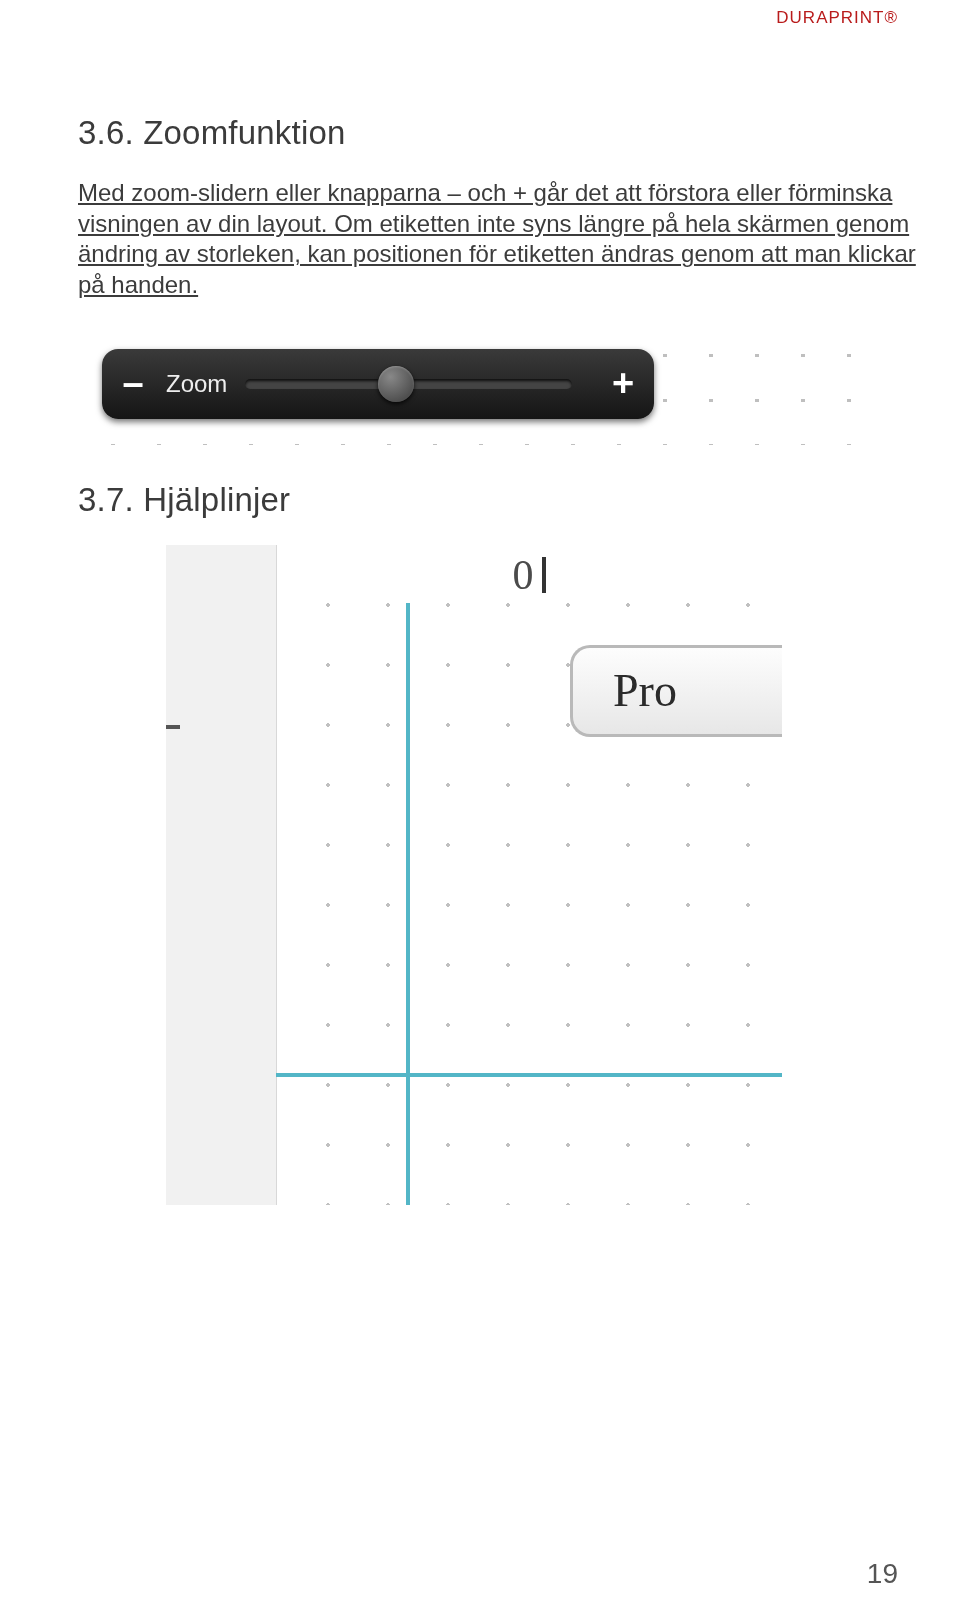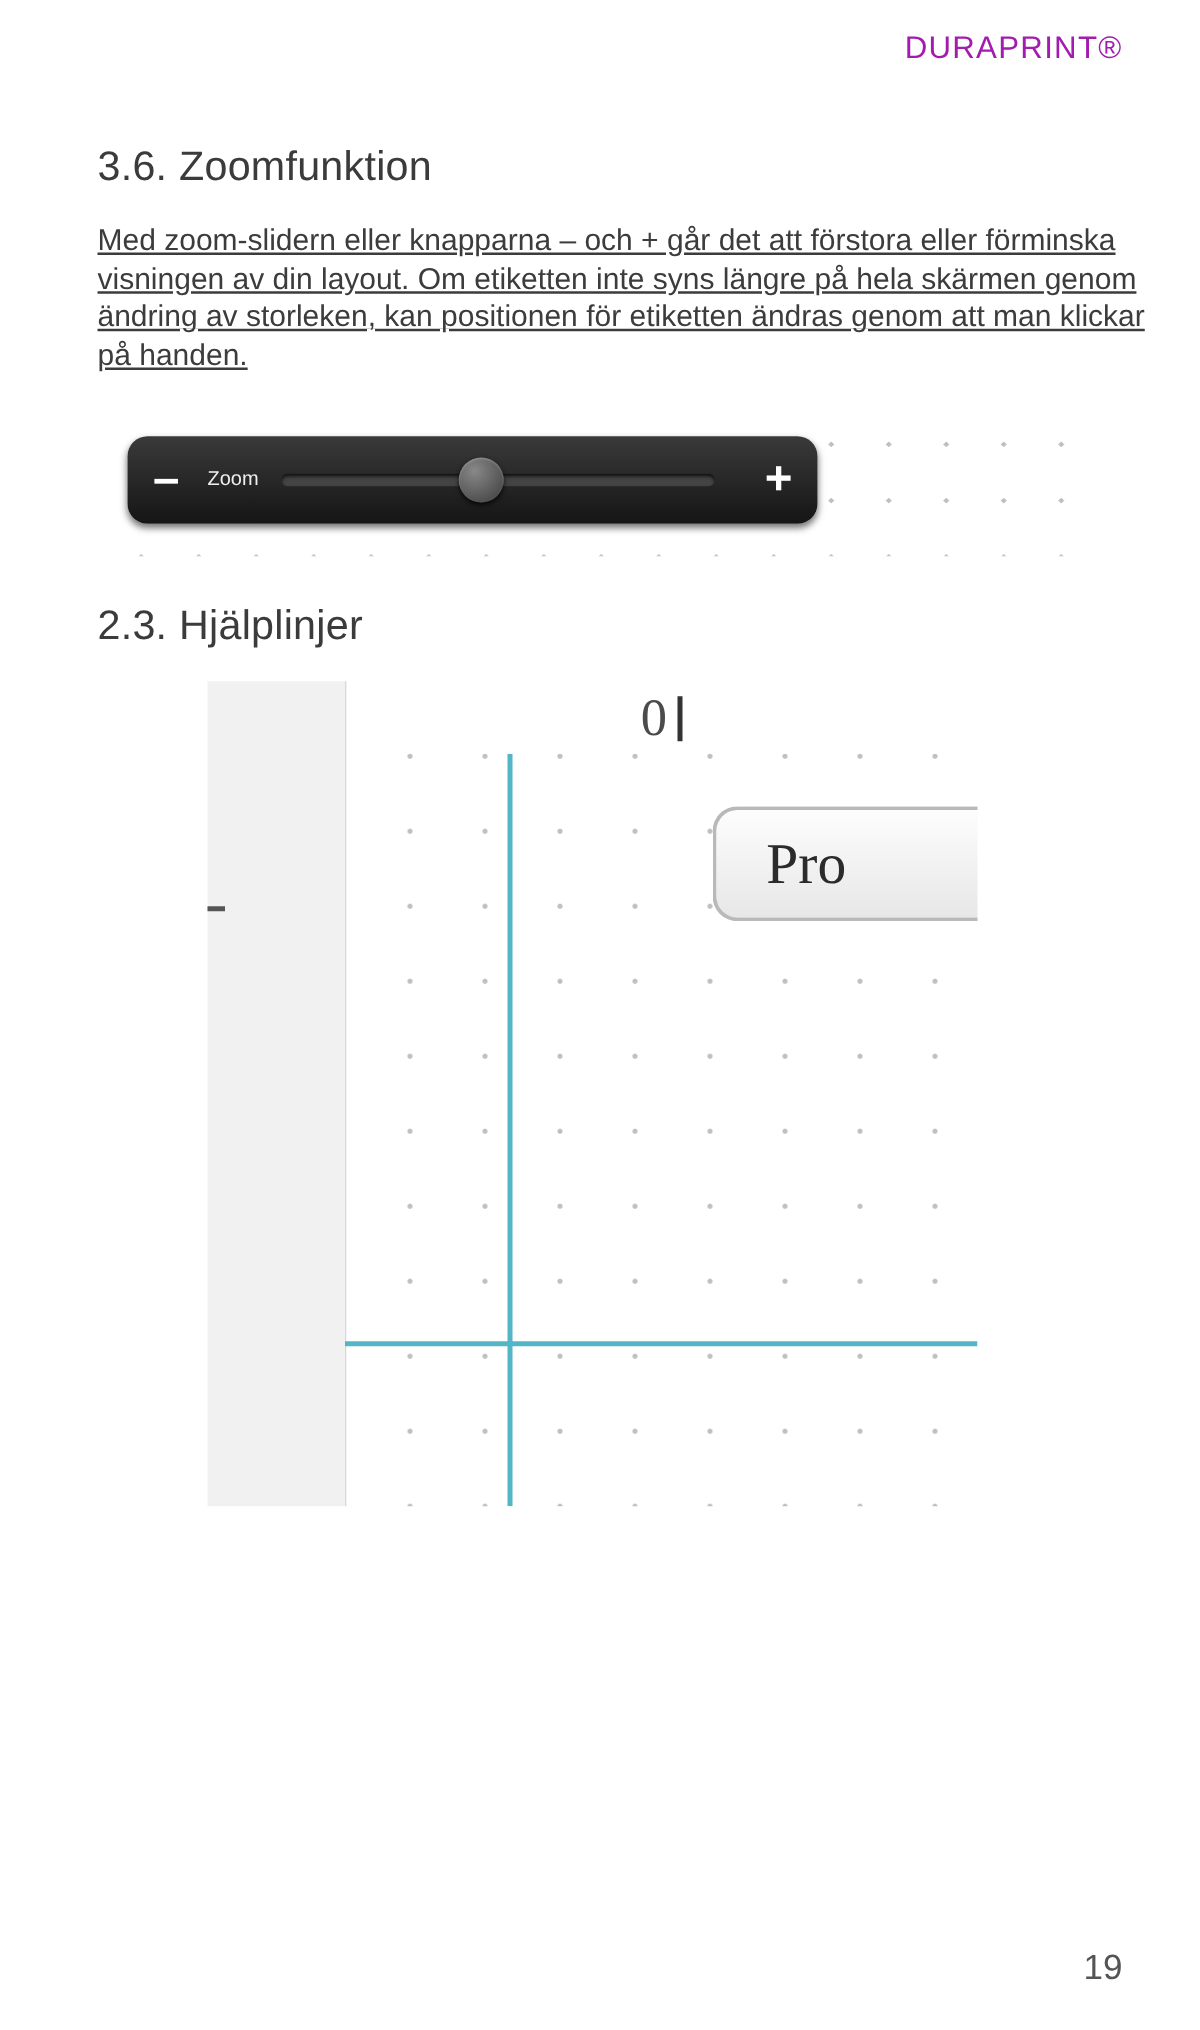--- a/index.html
+++ b/index.html
@@ -5,22 +5,22 @@
   html,body{margin:0;padding:0}
   body{
     width:960px;height:1624px;
     font-family:Arial,Helvetica,sans-serif;
     color:#222;
     position:relative;
     background:#fff;
   }
   .page{padding:78px 40px 0 78px;}
   .brand{
-    position:absolute;top:24px;right:62px;
-    font-size:25px;letter-spacing:1px;color:#a21caf;
+    position:absolute;top:8px;right:62px;
+    font-size:17px;letter-spacing:1px;color:#b91c1c;
   }
   h2{
     font-size:33px;font-weight:400;color:#3b3b3b;
     margin:36px 0 26px 0;letter-spacing:.2px;
   }
   p{
     font-size:24px;line-height:1.28;color:#3c3c3c;margin:0 0 18px 0;text-decoration:underline;
   }
   .fig-zoom-wrap{margin:24px 0 8px 0}
   .fig-zoom{
@@ -37,21 +37,21 @@
     display:flex;align-items:center;
   }
   .zb-end{
     width:62px;height:100%;
     display:flex;align-items:center;justify-content:center;
     color:#fff;font-size:38px;font-weight:700;
   }
   .zb-left{border-top-left-radius:16px;border-bottom-left-radius:16px}
   .zb-right{border-top-right-radius:16px;border-bottom-right-radius:16px}
   .zb-label{
-    color:#eee;font-size:16px;margin-left:2px;margin-right:18px;
+    color:#eee;font-size:24px;margin-left:2px;margin-right:18px;
   }
   .zb-track{
     flex:1;height:10px;background:#444;border-radius:6px;
     position:relative;margin-right:20px;
     box-shadow:inset 0 2px 3px rgba(0,0,0,.8);
   }
   .zb-knob{
     position:absolute;left:46%;top:50%;transform:translate(-50%,-50%);
     width:36px;height:36px;border-radius:50%;
     background:radial-gradient(circle at 35% 30%,#888,#3b3b3b);
@@ -129,21 +129,21 @@
         <div class="zb-track">
           <div class="zb-knob"></div>
         </div>
         <div class="zb-end zb-right">
           <span>+</span>
         </div>
       </div>
     </div>
   </div>
 
-  <h2>2.3. Hjälplinjer</h2>
+  <h2>3.7. Hjälplinjer</h2>
 
   <div class="fig-guide">
     <div class="guide-left">
       <div class="guide-tick"></div>
     </div>
     <div class="guide-top">
       <span>0</span>
       <span class="guide-cursor"></span>
     </div>
     <div class="guide-main">

